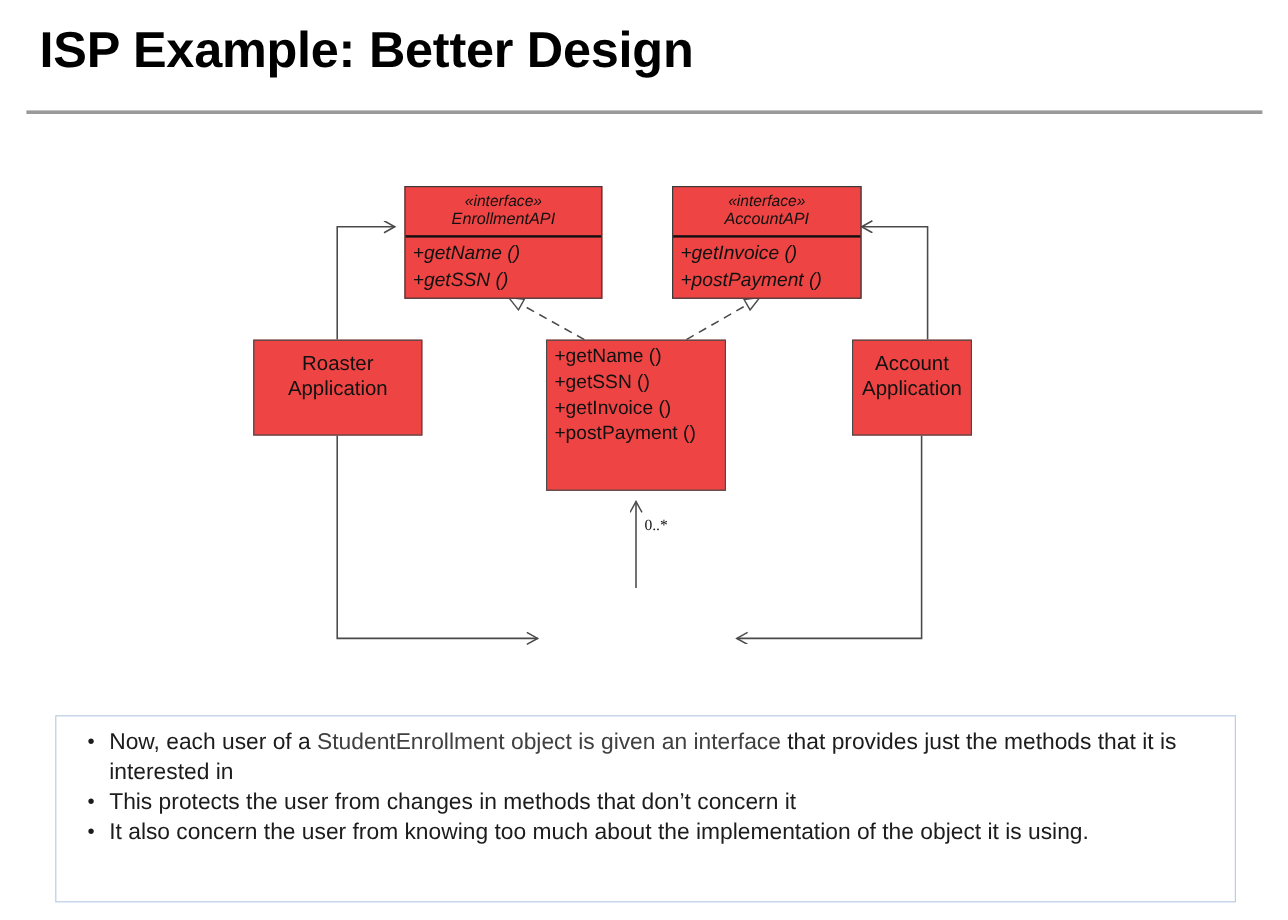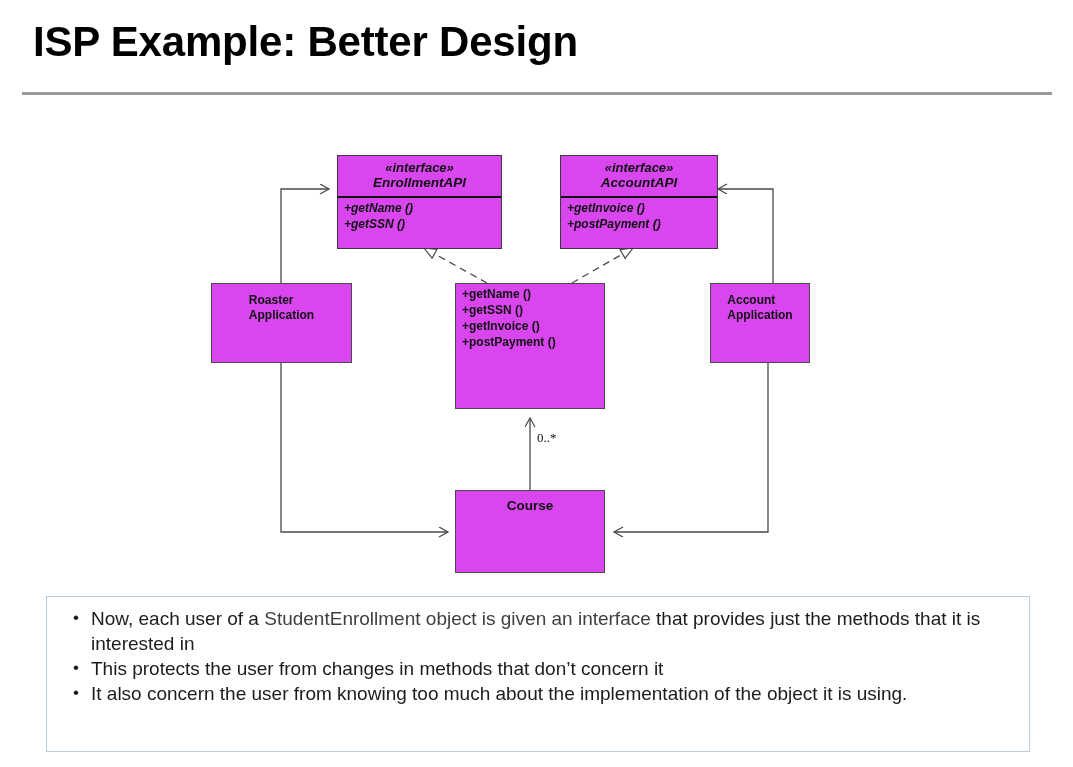--- a/index.html
+++ b/index.html
@@ -47,26 +47,25 @@
   }
   #diagram-svg {
     position: absolute;
     left: 0;
     top: 0;
   }
 
   
   .uml-box {
     position: absolute;
-    background: #d946ef;
+    background: #ef4444;
     border: 1.4px solid #4a4a4a;
     box-sizing: border-box;
     font-family: "Liberation Sans", sans-serif;
     color: #111111;
-    font-weight: bold;
   }
   .uml-box.interface {
     border-color: #3a3a3a;
   }
   .box-header {
     text-align: center;
     padding: 4px 4px 5px 4px;
     line-height: 1.18;
     font-size: 13.5px;
   }
@@ -78,41 +77,42 @@
     font-style: italic;
     font-size: 13px;
   }
   .iface-name {
     display: block;
     font-style: italic;
     font-size: 13.5px;
   }
   .box-compartment {
     padding: 3px 0 4px 6px;
-    font-size: 12px;
+    font-size: 16px;
     line-height: 1.33;
   }
   .interface .box-compartment .member {
     font-style: italic;
   }
   .member {
     display: block;
     white-space: nowrap;
   }
   .class-header {
     border-bottom: 1.4px solid #4a4a4a;
   }
   .simple-box-label {
     display: flex;
     align-items: flex-start;
     justify-content: center;
     height: 100%;
     padding-top: 9px;
     box-sizing: border-box;
-    font-size: 12px;
+    text-align: center;
+    font-size: 17px;
     line-height: 1.22;
   }
   .course-label {
     display: flex;
     align-items: flex-start;
     justify-content: center;
     height: 100%;
     padding-top: 7px;
     box-sizing: border-box;
     text-align: center;
@@ -254,25 +254,20 @@
     <div class="simple-box-label">
       <div>
         <span>Account</span><br>
         <span>Application</span>
       </div>
     </div>
   </div>
 
   <div class="mult-label" style="left:537px; top:330px;">0..*</div>
 
-  <div class="uml-box" style="left:455px; top:390px; width:150px; height:83px;">
-    <div class="course-label">
-      <span>Course</span>
-    </div>
-  </div>
 
 </div>
 
 <div id="notes-panel">
 
   <div class="bullet-row">
     <span class="bullet-mark">•</span>
     <span class="bullet-text"><span>Now, each user of a </span><span class="hl-green">StudentEnrollment object is given an interface</span><span> that provides just the methods that it is interested in</span></span>
   </div>
 

